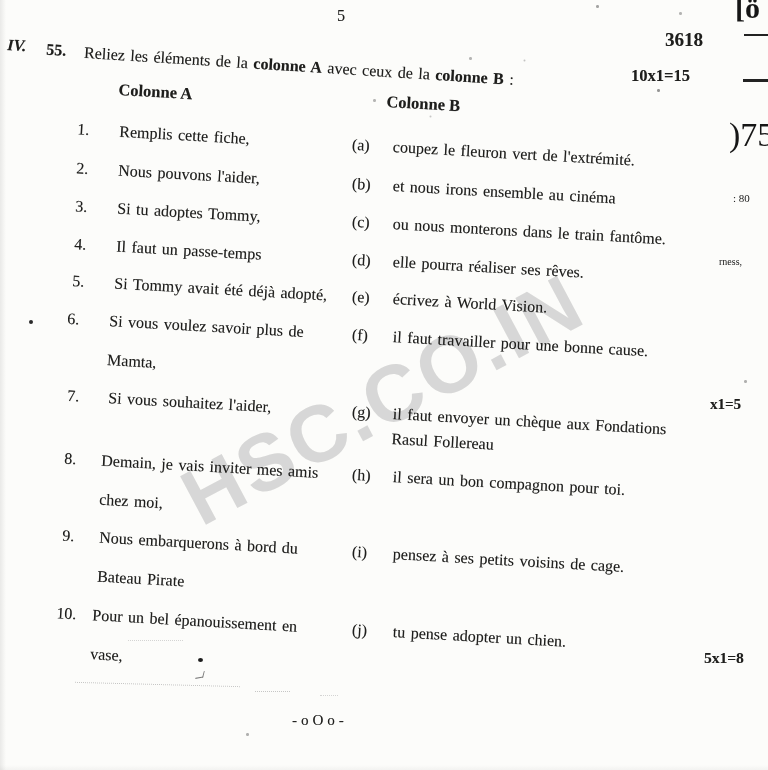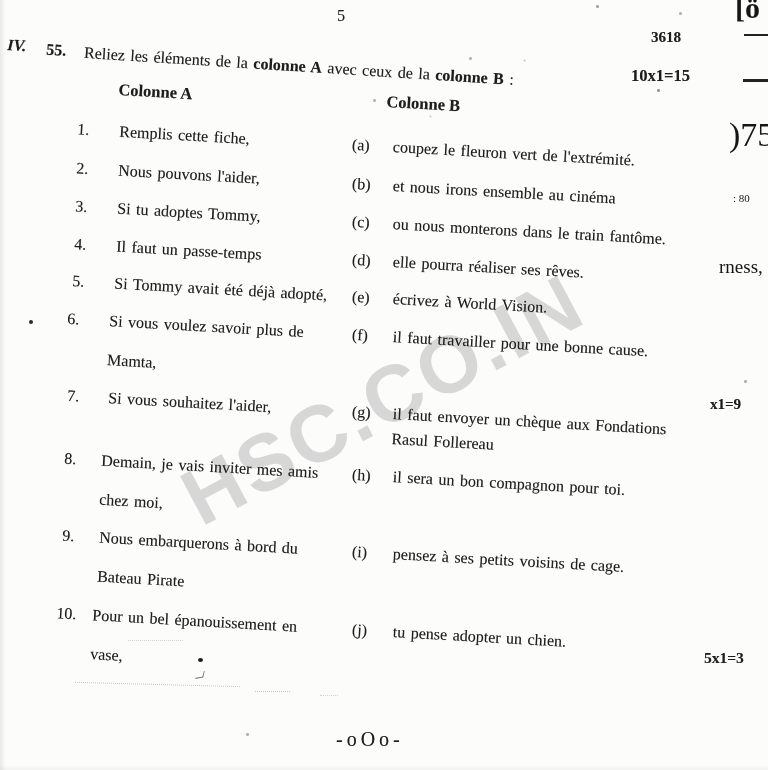--- a/index.html
+++ b/index.html
@@ -25,25 +25,25 @@
     color:#c2c2c2;opacity:0.62;
     transform:rotate(-28deg);transform-origin:center center;
     white-space:nowrap;
   }
 
   .content{position:absolute;inset:0;z-index:2;
     text-shadow:0.2px 0.2px 0.4px rgba(40,40,40,0.45);}
 
   .abs{position:absolute;white-space:nowrap;}
   .page-number{left:337px;top:7px;font-size:16px;}
-  .paper-code{left:651px;top:29px;font-size:15px;font-weight:bold;}
+  .paper-code{left:665px;top:29px;font-size:19px;font-weight:bold;}
   .marks-main{left:631px;top:66px;font-size:16.5px;font-weight:bold;}
   .marks-mid{left:710px;top:396px;font-size:15px;font-weight:bold;}
   .marks-bottom{left:704px;top:649px;font-size:15.5px;font-weight:bold;}
-  .footer{left:292px;top:728px;font-size:20px;letter-spacing:4px;margin-left:44px;}
+  .footer{left:292px;top:712px;font-size:15px;letter-spacing:4px;}
 
   .heading-row{position:absolute;left:8px;top:36px;width:740px;height:24px;
     transform:rotate(3.6deg);transform-origin:0 0;font-size:16px;}
   .heading-row .roman{position:absolute;left:0;top:0;font-weight:bold;font-style:italic;}
   .heading-row .qnum{position:absolute;left:39px;top:2px;font-weight:bold;}
   .heading-row .instruction{position:absolute;left:77px;top:3px;white-space:nowrap;word-spacing:1.5px;}
   .instruction .b{font-weight:bold;}
 
   .col-header{position:absolute;font-size:16.5px;font-weight:bold;
     transform:rotate(3.2deg);transform-origin:0 0;white-space:nowrap;}
@@ -62,21 +62,21 @@
   .btext .ln + .ln{margin-top:8px;}
 
   
   .frag{position:absolute;white-space:nowrap;color:#161616;}
   .frag-top-glyph{left:735px;top:-9px;font-size:30px;font-weight:bold;}
   .frag-rule{position:absolute;background:#222;height:2px;}
   .frag-rule.r1{left:744px;top:34px;width:24px;}
   .frag-rule.r2{left:743px;top:79px;width:25px;height:3px;}
   .frag-large{left:729px;top:116px;font-size:34px;}
   .frag-ratio{left:733px;top:192px;font-size:11px;}
-  .frag-word{left:719px;top:256px;font-size:19px;text-align:center;}
+  .frag-word{left:719px;top:256px;font-size:10px;text-align:center;}
 
   
   .bullet{position:absolute;left:29px;top:320px;width:4px;height:4px;border-radius:50%;background:#2a2a2a;}
   .ink-dot{position:absolute;left:198px;top:658px;width:5px;height:4px;border-radius:50%;background:#1c1c1c;}
   .check{position:absolute;left:196px;top:672px;width:7px;height:5px;
     border-right:1.6px solid #5a5a5a;border-bottom:1.6px solid #5a5a5a;
     transform:rotate(-10deg) skewX(-25deg);opacity:.8;}
   .scribble{position:absolute;border-bottom:1.6px dotted #9b9b9b;opacity:.55;}
   .sc1{left:75px;top:684px;width:165px;transform:rotate(1.5deg);}
   .sc2{left:255px;top:691px;width:35px;}
@@ -217,22 +217,22 @@
             <div class="ln">Pour un bel épanouissement en</div>
             <div class="ln">vase,</div>
           </div>
           <div class="letter">(j)</div>
           <div class="btext">
             <div class="ln">tu pense adopter un chien.</div>
           </div>
         </div>
       </div>
 
-    <div class="abs marks-mid">x1=9</div>
-    <div class="abs marks-bottom">5x1=3</div>
+    <div class="abs marks-mid">x1=5</div>
+    <div class="abs marks-bottom">5x1=8</div>
     <div class="abs footer">-oOo-</div>
 
     <div class="bullet"></div>
     <div class="ink-dot"></div>
     <div class="check"></div>
     <div class="scribble sc1"></div>
     <div class="scribble sc2"></div>
     <div class="scribble sc3"></div>
     <div class="scribble sc4"></div>
     <div class="specks"></div>

